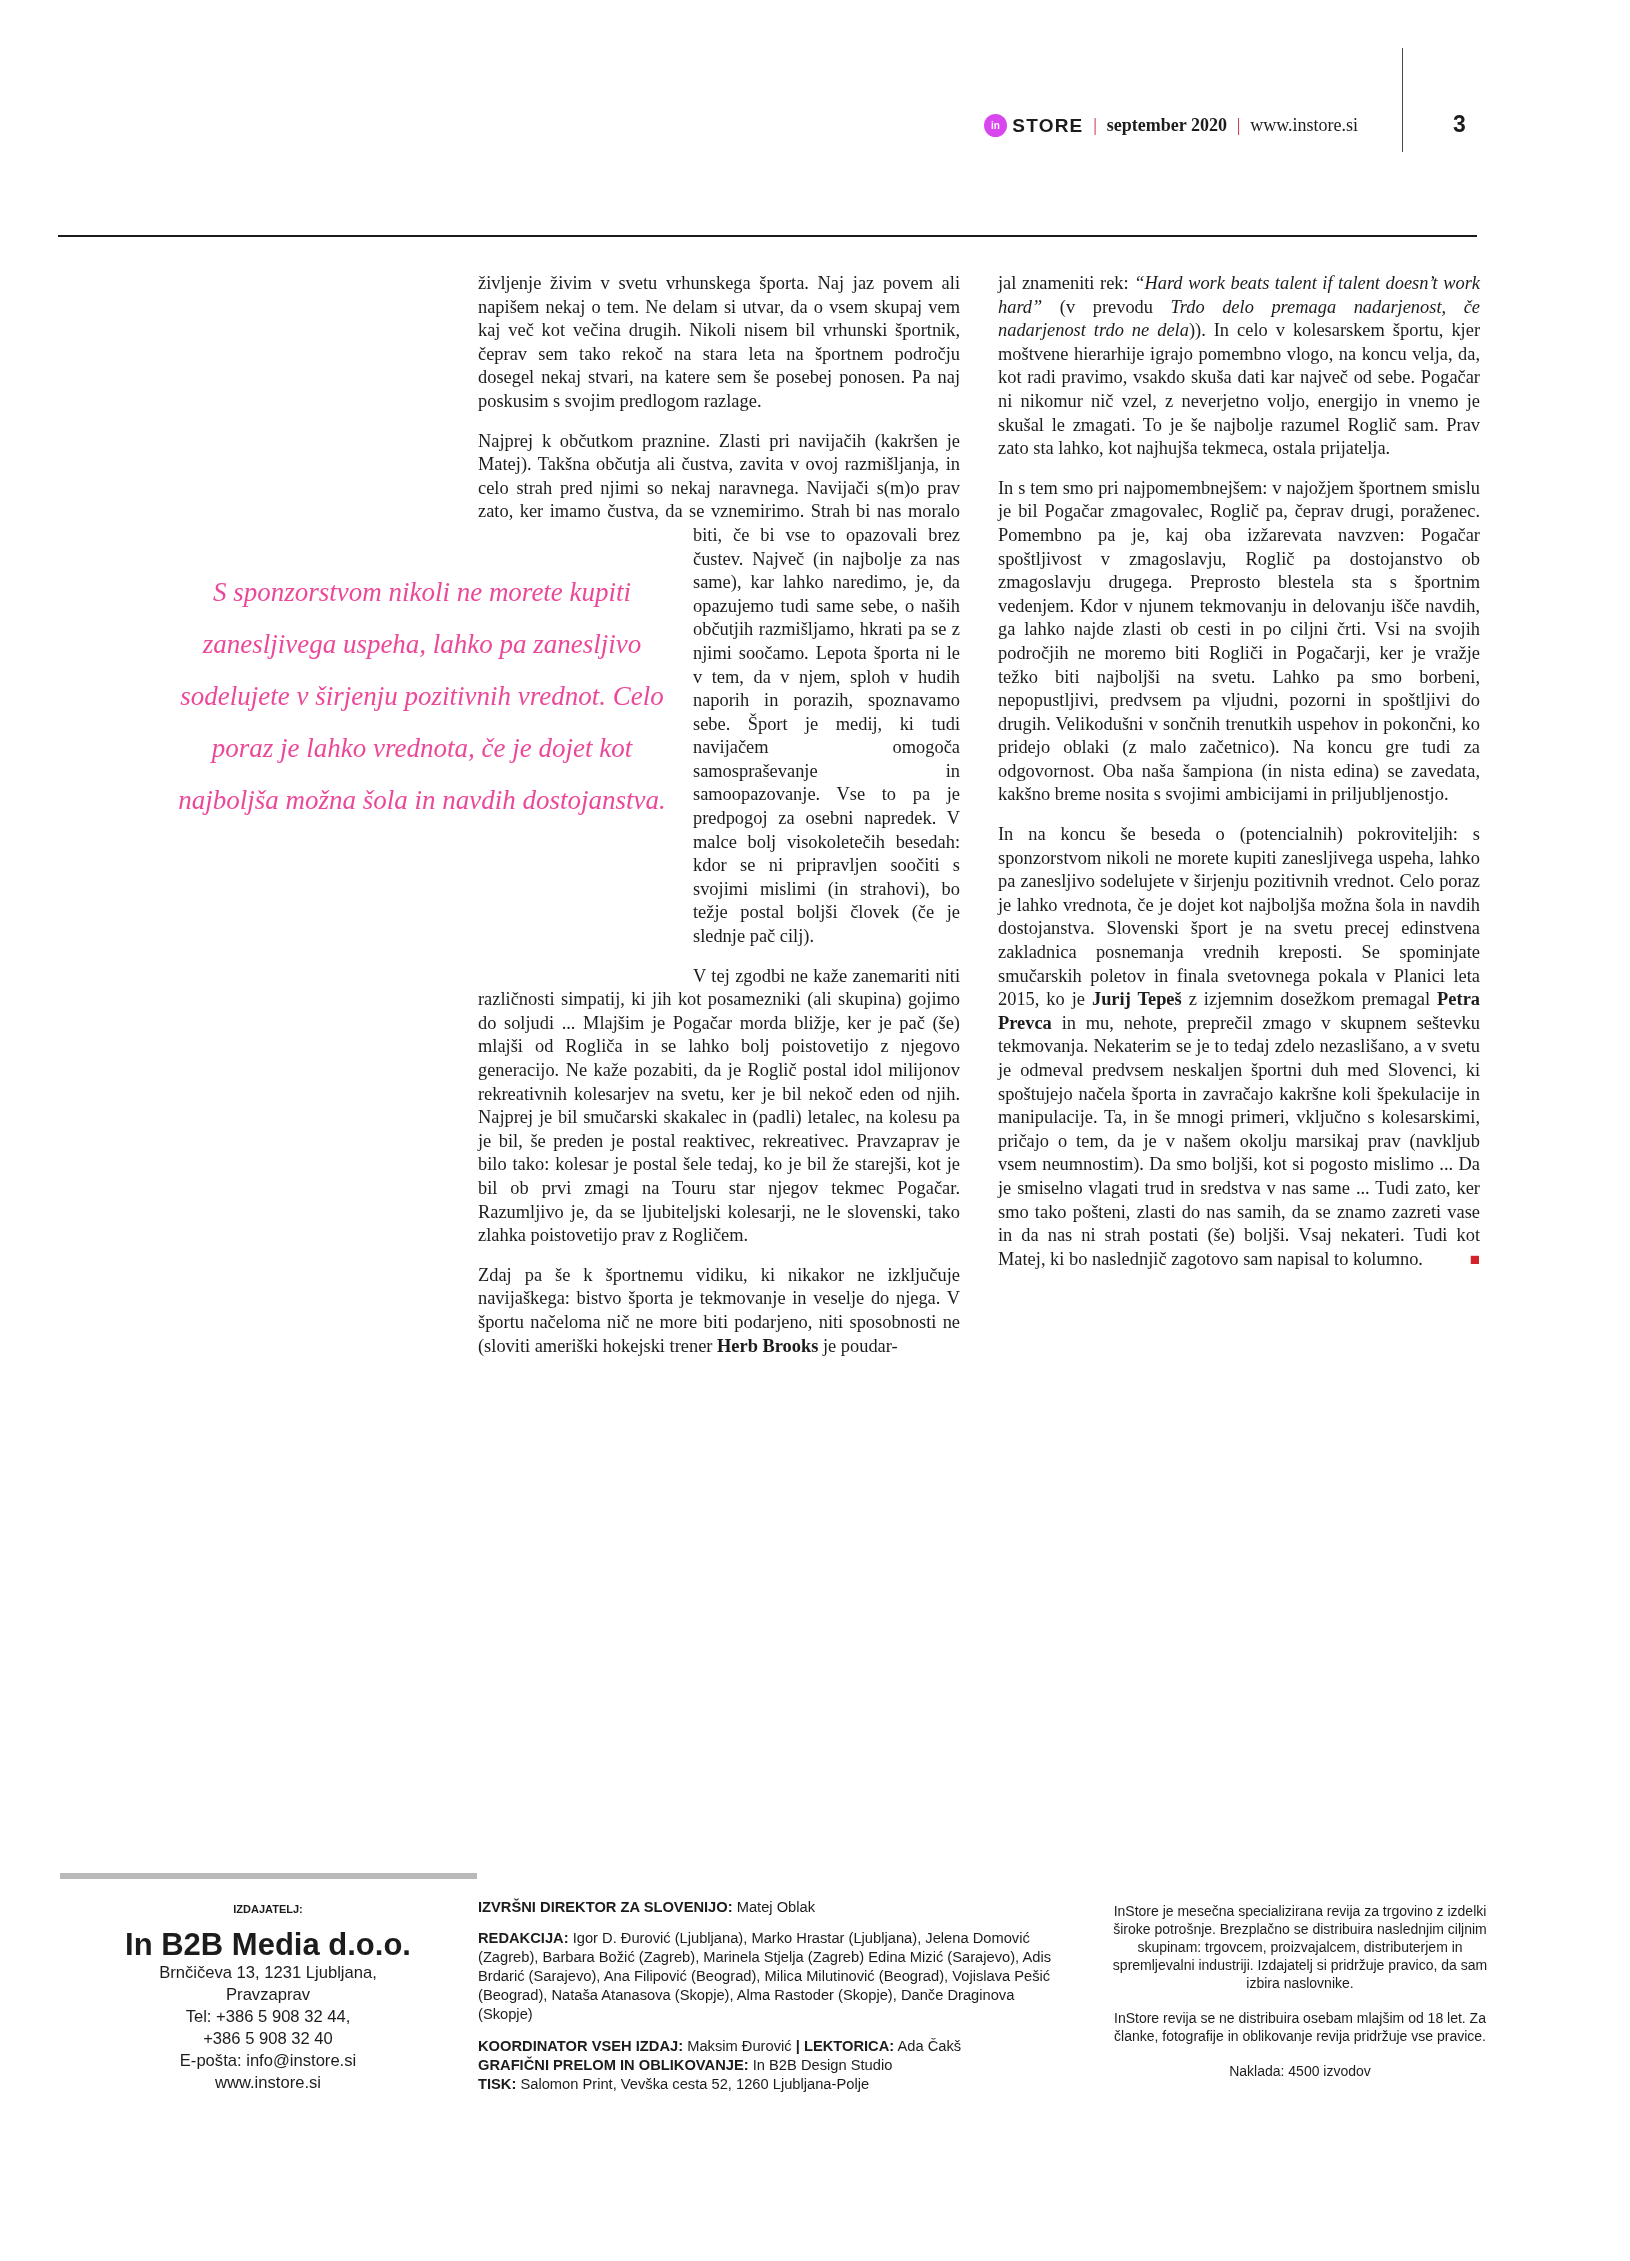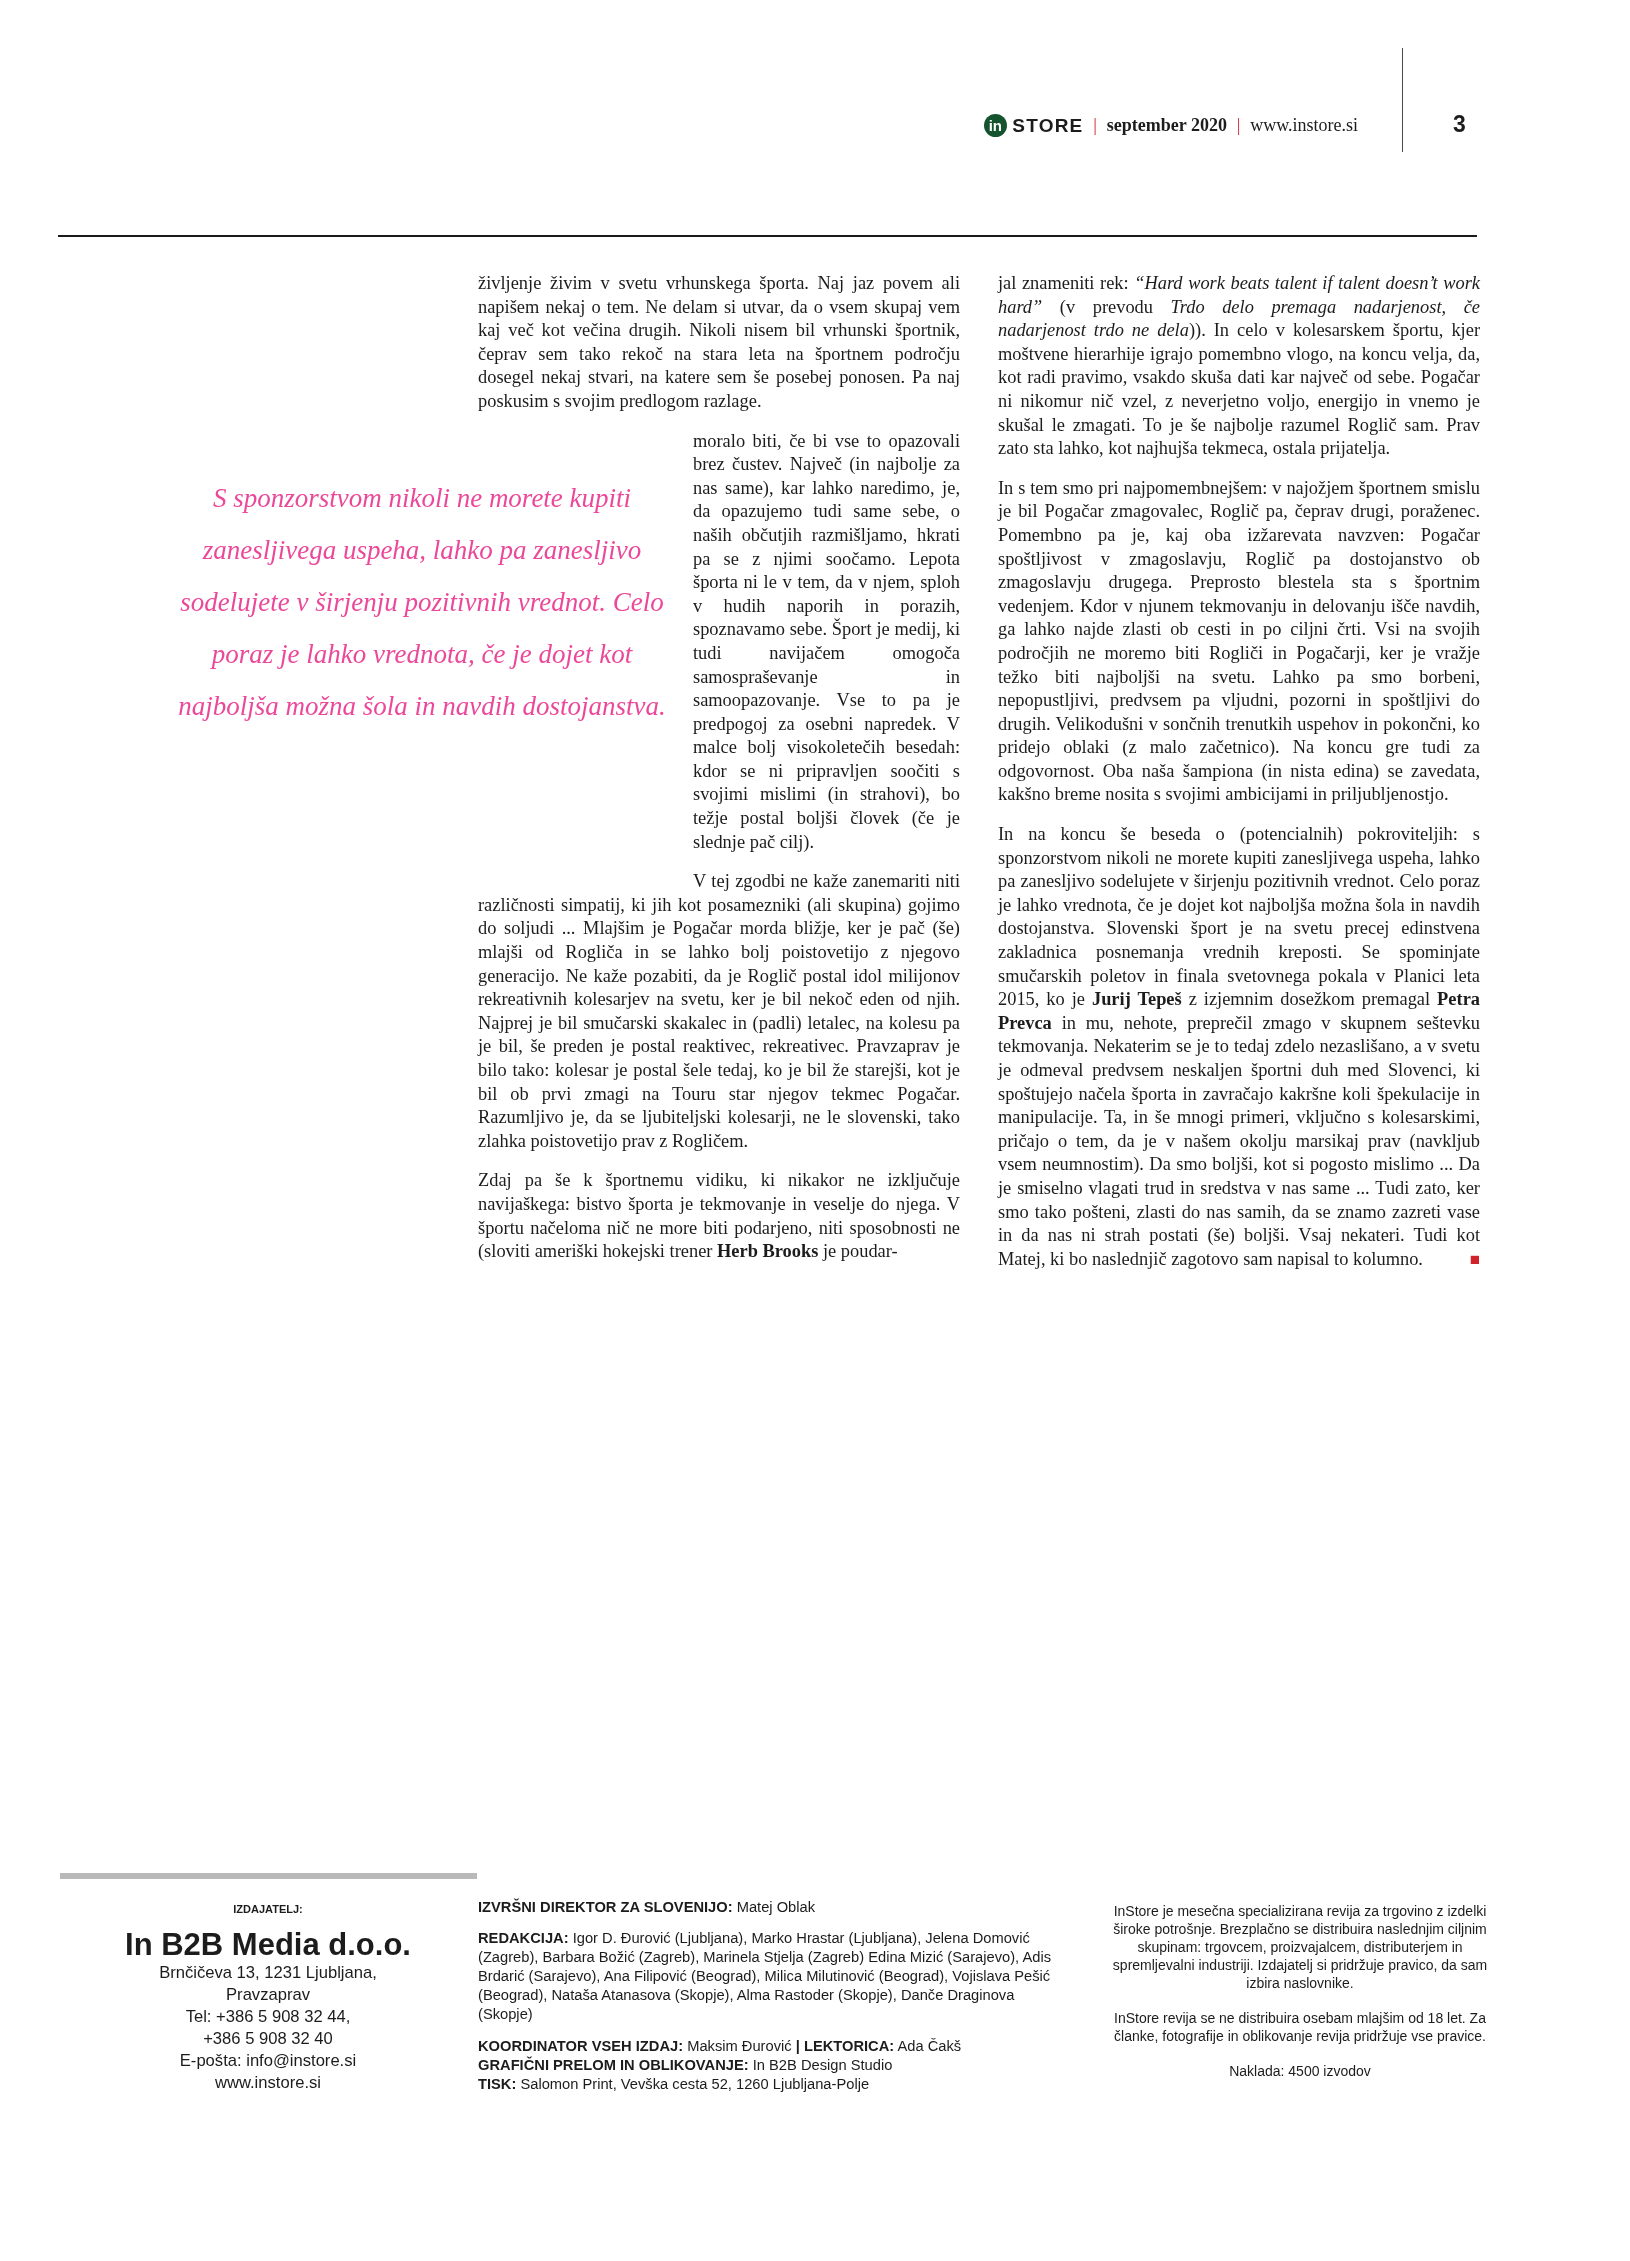--- a/index.html
+++ b/index.html
@@ -29,25 +29,25 @@
     align-items: center;
     gap: 5.5px;
     font-family: "Liberation Sans", sans-serif;
     font-weight: bold;
     font-size: 19px;
     letter-spacing: 1.2px;
   }
   .logo-circle {
     width: 23px; height: 23px;
     border-radius: 50%;
-    background: #14532d;
+    background: #d946ef;
     color: #ffffff;
     font-family: "Liberation Sans", sans-serif;
     font-weight: bold;
-    font-size: 15px;
+    font-size: 10px;
     letter-spacing: 0;
     display: flex; align-items: center; justify-content: center;
   }
   .sep { color: #d2232a; font-weight: normal; font-size: 18.4px; }
   .issue { font-weight: bold; }
   .site { font-weight: normal; }
   .header-vrule {
     position: absolute;
     left: 1402px; top: 48px;
     width: 1.2px; height: 104px;
@@ -159,21 +159,21 @@
     <span class="issue">september 2020</span>
     <span class="sep">|</span>
     <span class="site">www.instore.si</span>
   </div>
   <div class="header-vrule"></div>
   <div class="page-number">3</div>
   <div class="top-rule"></div>
 
   <div class="col col-1">
     <p>življenje živim v svetu vrhunskega športa. Naj jaz povem ali napišem nekaj o tem. Ne delam si utvar, da o vsem skupaj vem kaj več kot večina drugih. Nikoli nisem bil vrhunski športnik, čeprav sem tako rekoč na stara leta na športnem področju dosegel nekaj stvari, na katere sem še posebej ponosen. Pa naj poskusim s svojim predlogom razlage.</p>
-    <p>
+    <p><span>Najprej k občutkom praznine. Zlasti pri navijačih (kakršen je Matej). Takšna občutja ali čustva, zavita v ovoj razmišljanja, in celo strah pred njimi so nekaj naravnega. Navijači s(m)o prav zato, ker imamo čustva, da se vznemirimo. Strah bi nas</span>
       <span class="quote-spacer">
           <span class="pull-quote">S sponzorstvom nikoli ne morete kupiti zanesljivega uspeha, lahko pa zanesljivo sodelujete v širjenju pozitivnih vrednot. Celo poraz je lahko vrednota, če je dojet kot najboljša možna šola in navdih dostojanstva.</span>
         </span><span>moralo biti, če bi vse to opazovali brez čustev. Največ (in najbolje za nas same), kar lahko naredimo, je, da opazujemo tudi same sebe, o naših občutjih razmišljamo, hkrati pa se z njimi soočamo. Lepota športa ni le v tem, da v njem, sploh v hudih naporih in porazih, spoznavamo sebe. Šport je medij, ki tudi navijačem omogoča samospraševanje in samoopazovanje. Vse to pa je predpogoj za osebni napredek. V malce bolj visokoletečih besedah: kdor se ni pripravljen soočiti s svojimi mislimi (in strahovi), bo težje postal boljši človek (če je slednje pač cilj).</span></p>
     <p>V tej zgodbi ne kaže zanemariti niti različnosti simpatij, ki jih kot posamezniki (ali skupina) gojimo do soljudi ... Mlajšim je Pogačar morda bližje, ker je pač (še) mlajši od Rogliča in se lahko bolj poistovetijo z njegovo generacijo. Ne kaže pozabiti, da je Roglič postal idol milijonov rekreativnih kolesarjev na svetu, ker je bil nekoč eden od njih. Najprej je bil smučarski skakalec in (padli) letalec, na kolesu pa je bil, še preden je postal reaktivec, rekreativec. Pravzaprav je bilo tako: kolesar je postal šele tedaj, ko je bil že starejši, kot je bil ob prvi zmagi na Touru star njegov tekmec Pogačar. Razumljivo je, da se ljubiteljski kolesarji, ne le slovenski, tako zlahka poistovetijo prav z Rogličem.</p>
     <p><span>Zdaj pa še k športnemu vidiku, ki nikakor ne izključuje navijaškega: bistvo športa je tekmovanje in veselje do njega. V športu načeloma nič ne more biti podarjeno, niti sposobnosti ne (sloviti ameriški hokejski trener </span><b>Herb Brooks</b><span> je poudar-</span></p>
   </div>
 
   <div class="col col-2">
     <p><span>jal znameniti rek: </span><i>“Hard work beats talent if talent doesn’t work hard”</i><span> (v prevodu </span><i>Trdo delo premaga nadarjenost, če nadarjenost trdo ne dela</i><span>)). In celo v kolesarskem športu, kjer moštvene hierarhije igrajo pomembno vlogo, na koncu velja, da, kot radi pravimo, vsakdo skuša dati kar največ od sebe. Pogačar ni nikomur nič vzel, z neverjetno voljo, energijo in vnemo je skušal le zmagati. To je še najbolje razumel Roglič sam. Prav zato sta lahko, kot najhujša tekmeca, ostala prijatelja.</span></p>
     <p>In s tem smo pri najpomembnejšem: v najožjem športnem smislu je bil Pogačar zmagovalec, Roglič pa, čeprav drugi, poraženec. Pomembno pa je, kaj oba izžarevata navzven: Pogačar spoštljivost v zmagoslavju, Roglič pa dostojanstvo ob zmagoslavju drugega. Preprosto blestela sta s športnim vedenjem. Kdor v njunem tekmovanju in delovanju išče navdih, ga lahko najde zlasti ob cesti in po ciljni črti. Vsi na svojih področjih ne moremo biti Rogliči in Pogačarji, ker je vražje težko biti najboljši na svetu. Lahko pa smo borbeni, nepopustljivi, predvsem pa vljudni, pozorni in spoštljivi do drugih. Velikodušni v sončnih trenutkih uspehov in pokončni, ko pridejo oblaki (z malo začetnico). Na koncu gre tudi za odgovornost. Oba naša šampiona (in nista edina) se zavedata, kakšno breme nosita s svojimi ambicijami in priljubljenostjo.</p>

